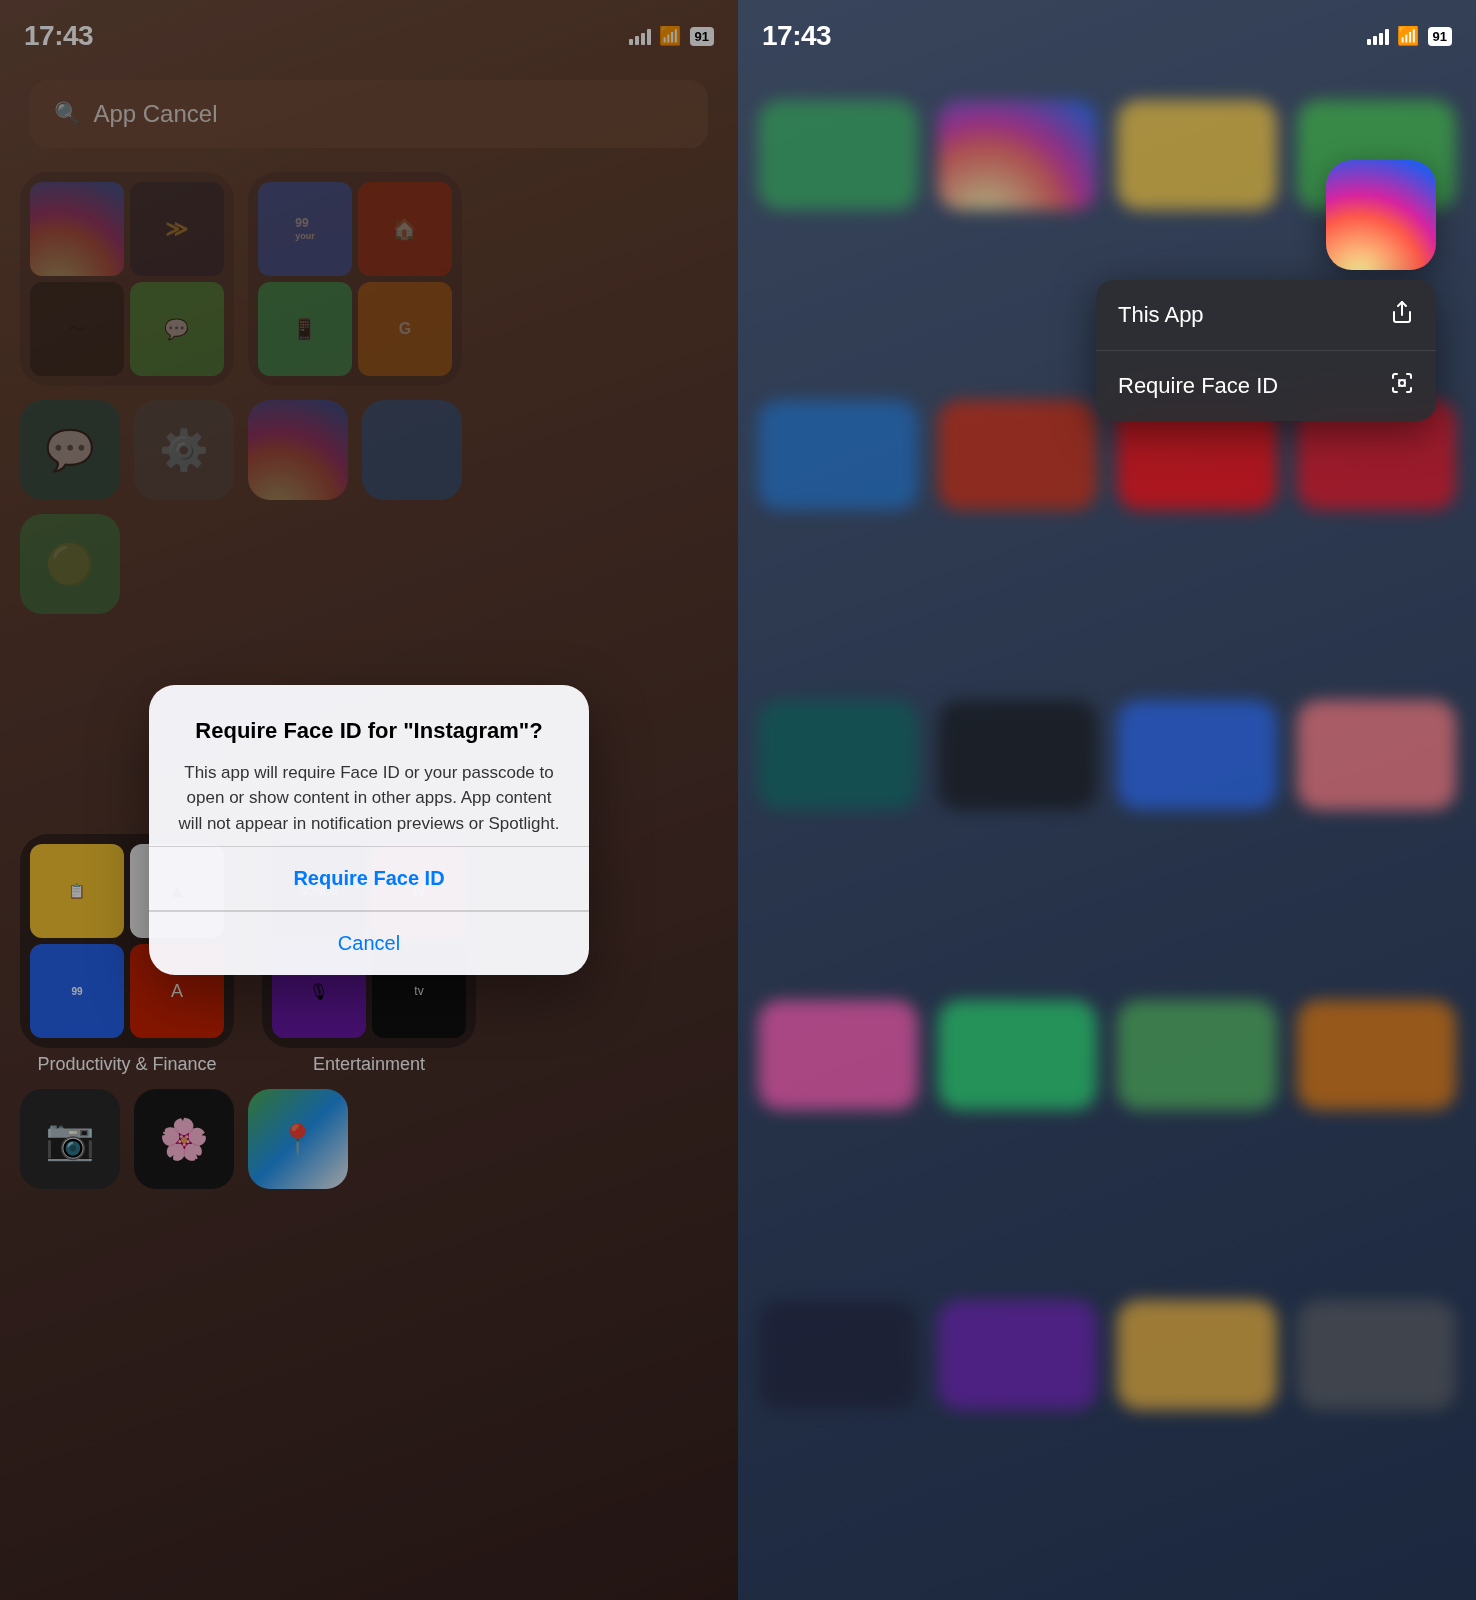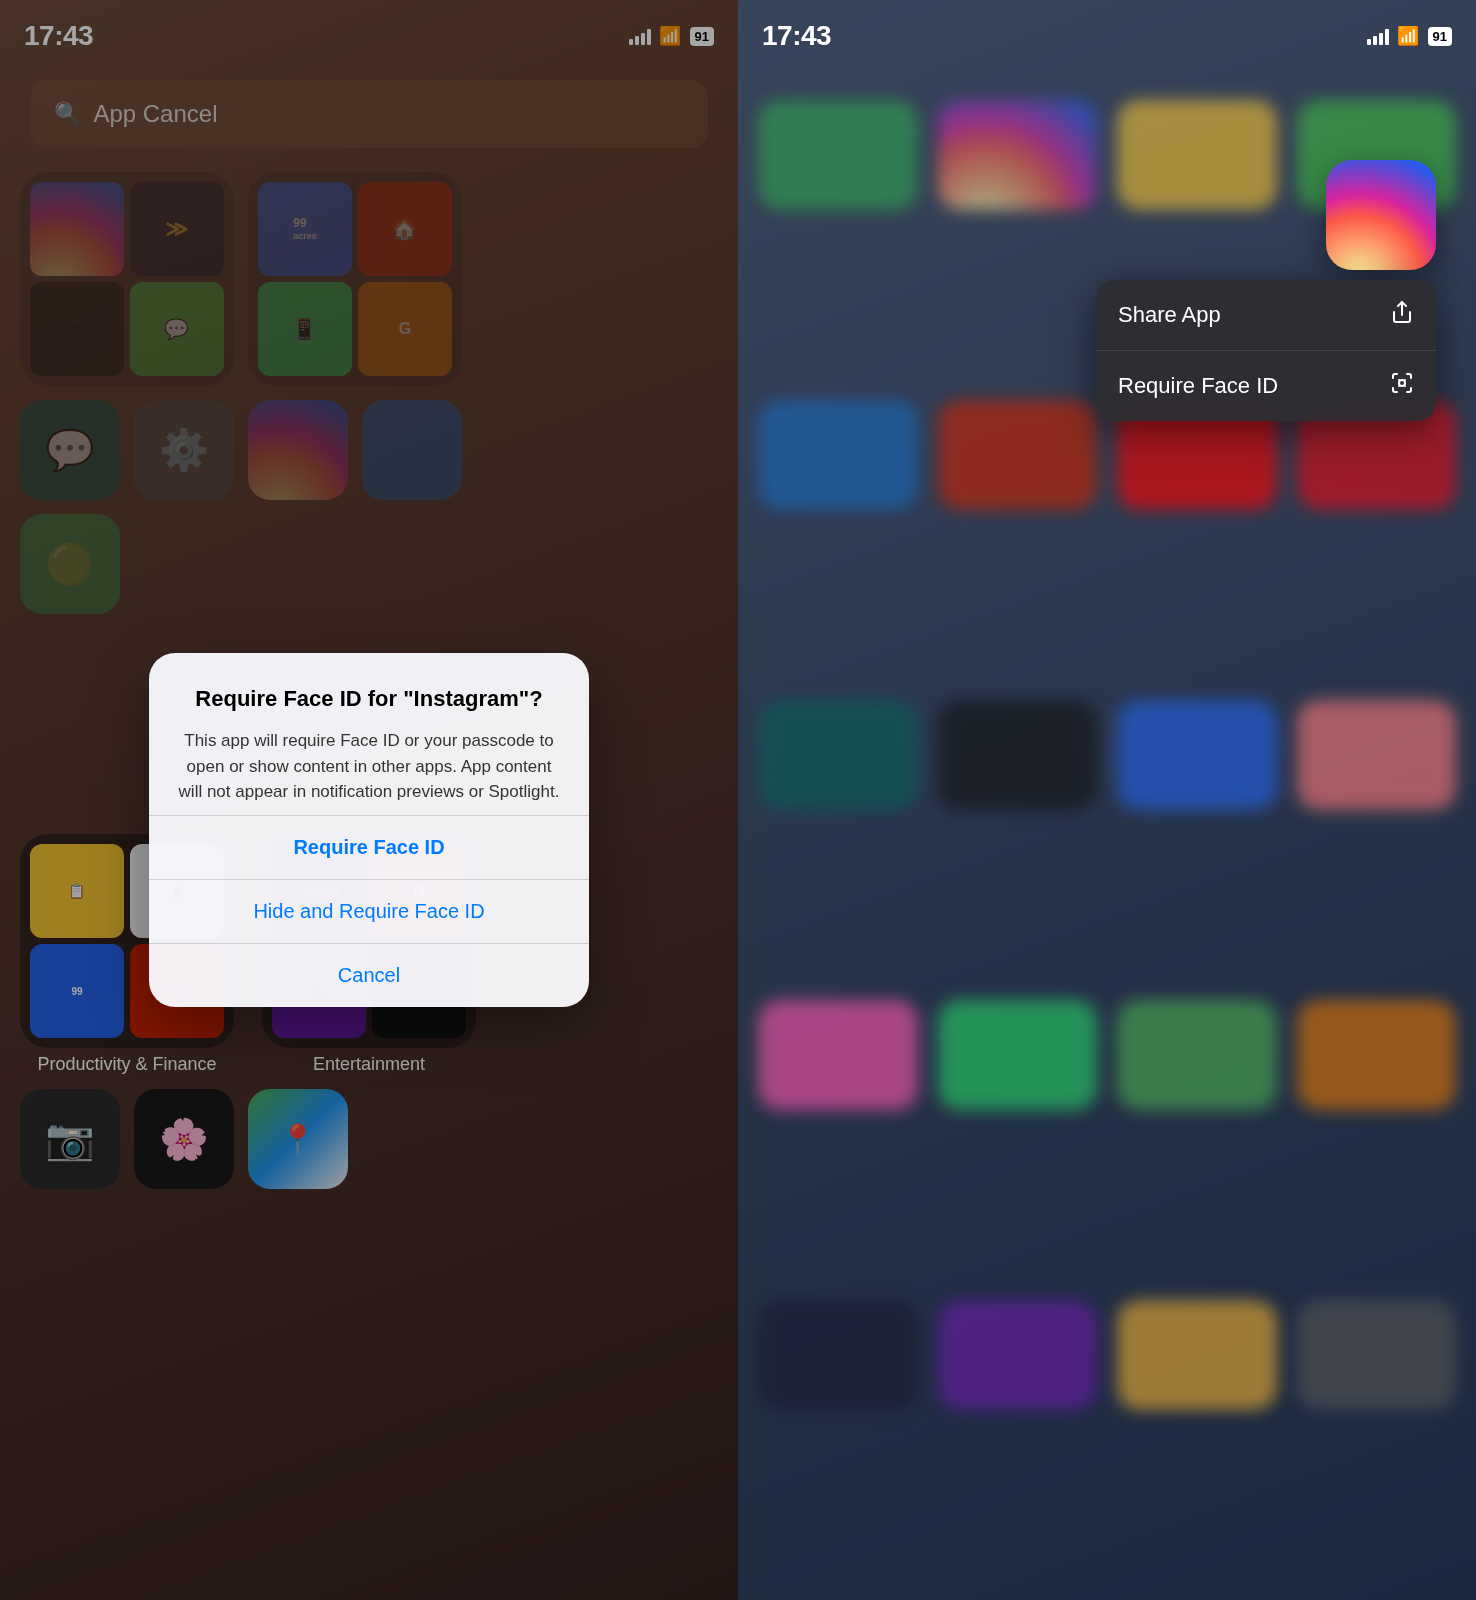--- a/index.html
+++ b/index.html
@@ -393,21 +393,21 @@
         <div class="mini-icon" style="background:#111;">
           <span style="font-size:18px;">〜</span>
         </div>
         <div class="mini-icon app-messages">
           <span style="font-size:20px;">💬</span>
         </div>
       </div>
 
       <div class="app-group" style="opacity:0.4;">
         <div class="mini-icon app-99acres">
-          <span style="font-size:12px;font-weight:900;color:#fff;line-height:1;">99<br><span style="font-size:9px;">acres</span></span>
+          <span style="font-size:12px;font-weight:900;color:#fff;line-height:1;">99<br><span style="font-size:9px;">your</span></span>
         </div>
         <div class="mini-icon" style="background:#cc2200;border-radius:12px;">
           <span style="font-size:20px;">🏠</span>
         </div>
         <div class="mini-icon" style="background:#25d366;border-radius:12px;">
           <span style="font-size:20px;">📱</span>
         </div>
         <div class="mini-icon" style="background:#e37400;border-radius:12px;">
           <span style="font-size:16px;font-weight:900;color:#fff;">G</span>
         </div>
@@ -486,21 +486,20 @@
 
   <div class="modal-overlay">
     <div class="modal-dialog">
       <div class="modal-body">
         <div class="modal-title">Require Face ID for "Instagram"?</div>
         <div class="modal-desc">This app will require Face ID or your passcode to open or show content in other apps. App content will not appear in notification previews or Spotlight.</div>
       </div>
       <div class="modal-divider"></div>
       <button class="modal-btn bold">Require Face ID</button>
       <div class="modal-divider"></div>
-      <button class="modal-btn">Hide and Require Face ID</button>
       <div class="modal-divider"></div>
       <button class="modal-btn">Cancel</button>
     </div>
   </div>
 </div>
 
 <div class="right-panel">
   <div class="right-bg-blur"></div>
 
   <div class="blurred-grid">
@@ -541,21 +540,21 @@
       </div>
     </div>
   </div>
 
   <div class="context-menu-area">
 
     <div class="context-app-icon ig-gradient"></div>
 
     <div class="context-menu">
       <div class="context-menu-item">
-        <span class="context-menu-label">Share App</span>
+        <span class="context-menu-label">This App</span>
         <span class="context-menu-icon">
           <svg class="svg-icon" viewBox="0 0 24 24" fill="none" stroke="white" stroke-width="2" stroke-linecap="round" stroke-linejoin="round">
             <path d="M4 12v8a2 2 0 0 0 2 2h12a2 2 0 0 0 2-2v-8"></path>
             <polyline points="16 6 12 2 8 6"></polyline>
             <line x1="12" y1="2" x2="12" y2="15"></line>
           </svg>
         </span>
       </div>
       <div class="context-menu-item">
         <span class="context-menu-label">Require Face ID</span>

